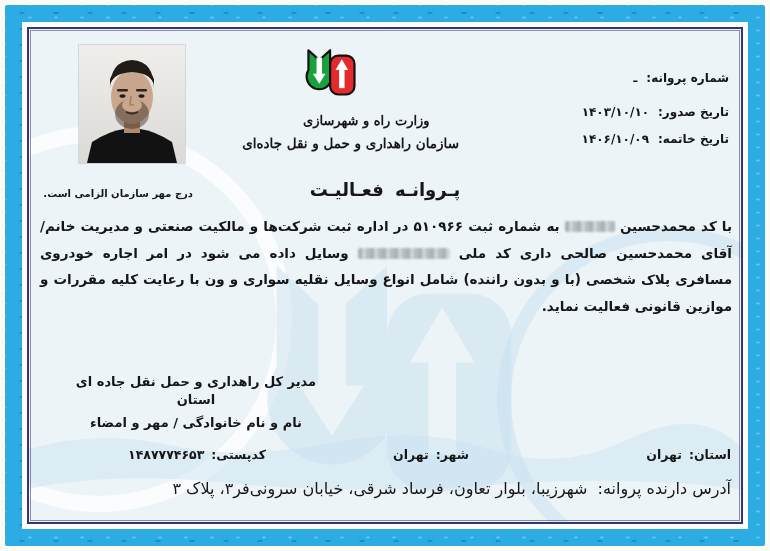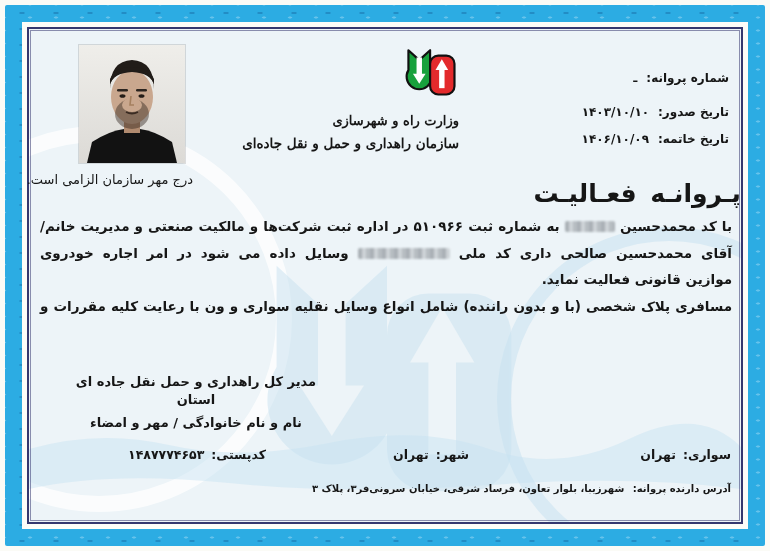--- a/index.html
+++ b/index.html
@@ -36,32 +36,32 @@
   .wm{position:absolute;inset:0;z-index:0;pointer-events:none;}
   .content{position:absolute;inset:0;z-index:1;direction:rtl;}
 
   
   .dates{position:absolute;top:42px;right:12px;font-size:12px;font-weight:bold;}
   .hrow{display:flex;direction:rtl;align-items:baseline;gap:9px;line-height:14px;}
   .hrow+.hrow{margin-top:20px;}
   .hrow:nth-child(3){margin-top:13px;}
   .hval{font-weight:bold;letter-spacing:.5px;}
 
-  .logoblock{position:absolute;top:12px;right:282px;width:156px;text-align:right;}
+  .logoblock{position:absolute;top:12px;right:282px;width:156px;text-align:left;}
   .logoblock svg{display:inline-block;}
   .ministry{margin-top:8px;font-size:13px;font-weight:bold;white-space:nowrap;font-family:"DejaVu Serif",serif;}
   .org{margin-top:7px;font-size:13.5px;font-weight:bold;white-space:nowrap;font-family:"DejaVu Serif",serif;padding-left:12px;}
 
   .photoblock{position:absolute;top:16px;left:42px;width:122px;text-align:center;}
   .photo{width:106px;height:118px;display:inline-block;box-shadow:0 0 0 1px rgba(0,0,0,.12);background:#e9e7e3;}
-  .photocap{margin-top:5px;font-size:13px;font-weight:normal;white-space:nowrap;}
-
-  
-  .title{position:absolute;top:150px;left:0;right:0;
-    font-size:25px;font-weight:bold;word-spacing:5px;}
+  .photocap{margin-top:21px;font-size:10px;font-weight:bold;white-space:nowrap;}
+
+  
+  .title{position:absolute;top:150px;left:0;right:0;text-align:center;
+    font-size:18px;font-weight:bold;word-spacing:5px;}
 
   
   .bodytext{position:absolute;top:184px;right:9px;left:11px;
     font-size:13.5px;font-weight:bold;line-height:26.5px;}
   .bline{text-align:justify;text-align-last:justify;white-space:nowrap;}
   .bline.last{text-align-last:right;}
   .redacted{display:inline-block;vertical-align:-1px;height:11px;border-radius:2px;
     background:repeating-linear-gradient(90deg,#9aa0a6 0 4px,#c7ccd0 4px 8px,#aab0b5 8px 12px);
     filter:blur(1.2px);opacity:.8;}
   .redacted.id{width:50px;}
@@ -73,21 +73,21 @@
   .sig .l2{margin-top:5px;}
 
   
   .footrow{position:absolute;top:418px;left:0;right:0;height:18px;
     font-size:12.5px;font-weight:bold;line-height:16px;}
   .fitem{position:absolute;display:flex;direction:rtl;gap:7px;align-items:baseline;}
   .f-province{right:10px;}
   .f-city{left:364px;}
   .f-postal{left:99px;letter-spacing:.4px;}
   .address{position:absolute;top:452px;right:10px;left:20px;text-align:right;
-    font-size:10px;font-weight:bold;line-height:16px;white-space:nowrap;}
+    font-size:16px;font-weight:normal;line-height:16px;white-space:nowrap;}
   .address .alabel{margin-left:5px;}
 </style>
 </head>
 <body style="--band-blue: #2CACE3; --frame-navy: #34376F; --paper: #EDF4F8; --logo-green: #18A13C; --logo-red: #E32A2C;">
 
 <div class="page">
   <div class="band"></div>
   <div class="gap"></div>
 
   <div class="doc">
@@ -170,36 +170,36 @@
         <div class="bline">
           <span>با کد محمدحسین</span>
           <span class="redacted id"></span>
           <span>به شماره ثبت ۵۱۰۹۶۶ در اداره ثبت شرکت‌ها و مالکیت صنعتی و مدیریت خانم/</span>
         </div>
         <div class="bline">
           <span>آقای محمدحسین صالحی داری کد ملی</span>
           <span class="redacted nid"></span>
           <span>وسایل داده می شود در امر اجاره خودروی</span>
         </div>
+        <div class="bline">
+          <span>مسافری پلاک شخصی (با و بدون راننده) شامل انواع وسایل نقلیه سواری و ون با رعایت کلیه مقررات و</span>
+        </div>
         <div class="bline last">
           <span>موازین قانونی فعالیت نماید.</span>
-        </div>
-        <div class="bline">
-          <span>مسافری پلاک شخصی (با و بدون راننده) شامل انواع وسایل نقلیه سواری و ون با رعایت کلیه مقررات و</span>
         </div>
       </div>
 
       <div class="sig">
         <div>مدیر کل راهداری و حمل نقل جاده ای استان</div>
         <div class="l2">نام و نام خانوادگی / مهر و امضاء</div>
       </div>
 
       <div class="footrow">
         <div class="fitem f-province">
-          <span>سواری:</span>
+          <span>استان:</span>
           <span>تهران</span>
         </div>
         <div class="fitem f-city">
           <span>شهر:</span>
           <span>تهران</span>
         </div>
         <div class="fitem f-postal">
           <span>کدپستی:</span>
           <span>۱۴۸۷۷۷۴۶۵۳</span>
         </div>

